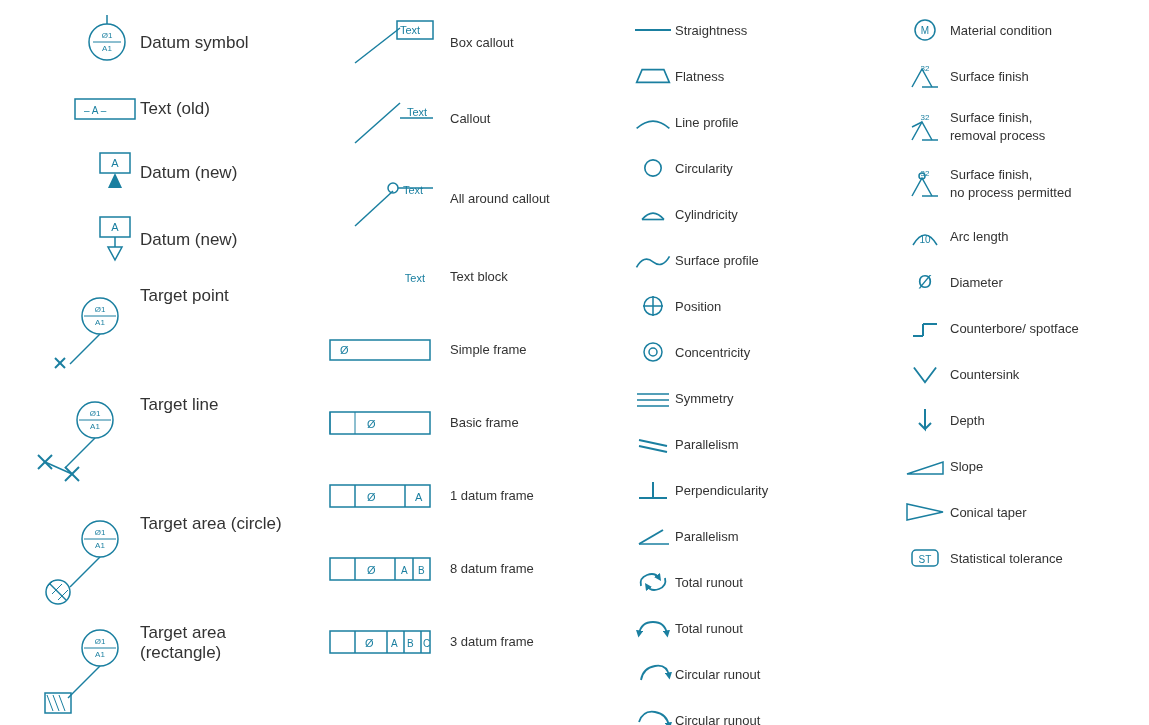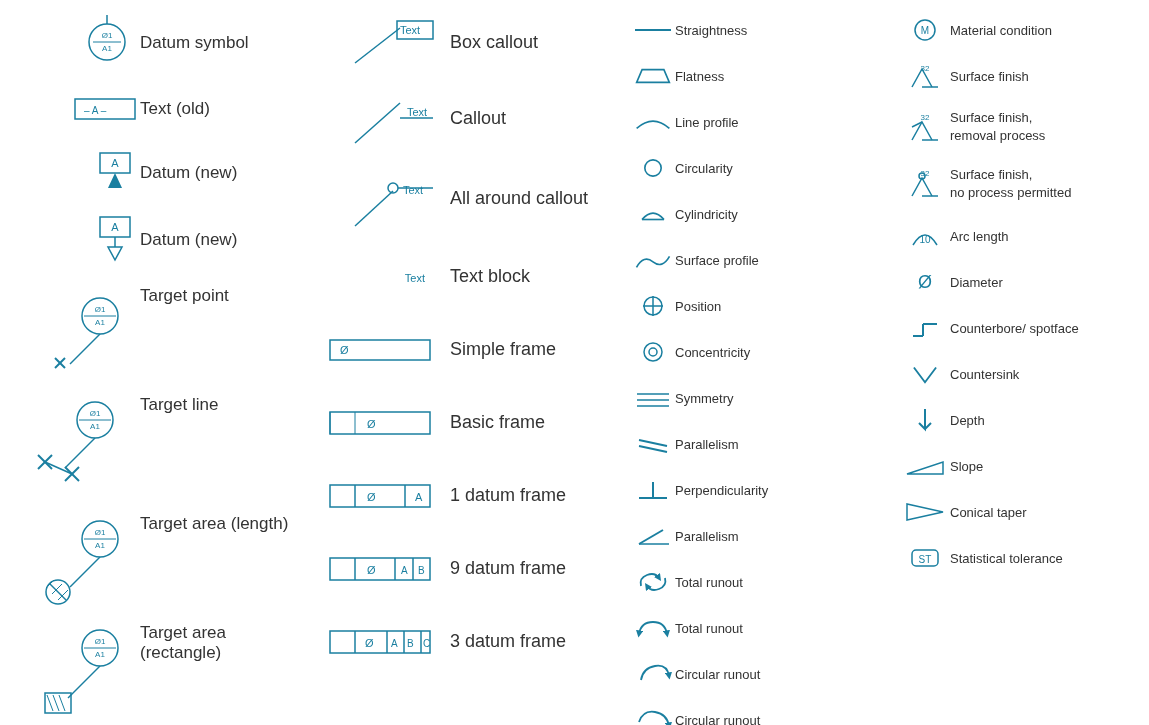--- a/index.html
+++ b/index.html
@@ -90,21 +90,21 @@
     }
     .callout-symbol {
       width: 120px;
       display: flex;
       align-items: center;
       justify-content: center;
       flex-shrink: 0;
       margin-right: 10px;
     }
     .callout-label {
-      font-size: 18px;
+      font-size: 13px;
       color: #333;
     }
   </style>
 </head>
 <body>
 
 <div class="page">
 
   <div class="col1">
 
@@ -200,21 +200,21 @@
           <text x="60" y="34" text-anchor="middle" font-size="8" fill="#1a7fa0" font-family="Arial">A1</text>
           <line x1="60" y1="43" x2="30" y2="73" stroke="#1a7fa0" stroke-width="1.5"></line>
 
           <circle cx="18" cy="78" r="12" fill="none" stroke="#1a7fa0" stroke-width="1.5"></circle>
           <line x1="10" y1="70" x2="26" y2="86" stroke="#1a7fa0" stroke-width="1.5"></line>
           <line x1="6" y1="74" x2="14" y2="66" stroke="#1a7fa0" stroke-width="1"></line>
           <line x1="12" y1="80" x2="22" y2="70" stroke="#1a7fa0" stroke-width="1"></line>
           <line x1="18" y1="86" x2="28" y2="76" stroke="#1a7fa0" stroke-width="1"></line>
         </svg>
       </div>
-      <span class="label">Target area (length)</span>
+      <span class="label">Target area (circle)</span>
     </div>
 
     <div class="row" style="min-height:80px; align-items:flex-start; padding-top:5px;">
       <div class="symbol-area" style="align-items:flex-start;">
         <svg width="100" height="95" viewBox="0 0 100 95">
           <circle cx="60" cy="25" r="18" fill="none" stroke="#1a7fa0" stroke-width="1.5"></circle>
           <text x="60" y="21" text-anchor="middle" font-size="8" fill="#1a7fa0" font-family="Arial">Ø1</text>
           <line x1="44" y1="25" x2="76" y2="25" stroke="#1a7fa0" stroke-width="1"></line>
           <text x="60" y="34" text-anchor="middle" font-size="8" fill="#1a7fa0" font-family="Arial">A1</text>
           <line x1="60" y1="43" x2="28" y2="75" stroke="#1a7fa0" stroke-width="1.5"></line>
@@ -315,21 +315,21 @@
         <svg width="110" height="32" viewBox="0 0 110 32">
           <rect x="5" y="5" width="100" height="22" fill="none" stroke="#1a7fa0" stroke-width="1.5"></rect>
           <line x1="30" y1="5" x2="30" y2="27" stroke="#1a7fa0" stroke-width="1.5"></line>
           <line x1="70" y1="5" x2="70" y2="27" stroke="#1a7fa0" stroke-width="1.5"></line>
           <line x1="88" y1="5" x2="88" y2="27" stroke="#1a7fa0" stroke-width="1.5"></line>
           <text x="42" y="21" font-size="11" fill="#1a7fa0" font-family="Arial">Ø</text>
           <text x="76" y="21" font-size="10" fill="#1a7fa0" font-family="Arial">A</text>
           <text x="93" y="21" font-size="10" fill="#1a7fa0" font-family="Arial">B</text>
         </svg>
       </div>
-      <span class="callout-label">9 datum frame</span>
+      <span class="callout-label">8 datum frame</span>
     </div>
 
     <div class="callout-row" style="margin-top:18px;">
       <div class="callout-symbol">
         <svg width="110" height="32" viewBox="0 0 110 32">
           <rect x="5" y="5" width="100" height="22" fill="none" stroke="#1a7fa0" stroke-width="1.5"></rect>
           <line x1="30" y1="5" x2="30" y2="27" stroke="#1a7fa0" stroke-width="1.5"></line>
           <line x1="62" y1="5" x2="62" y2="27" stroke="#1a7fa0" stroke-width="1.5"></line>
           <line x1="79" y1="5" x2="79" y2="27" stroke="#1a7fa0" stroke-width="1.5"></line>
           <line x1="96" y1="5" x2="96" y2="27" stroke="#1a7fa0" stroke-width="1.5"></line>

